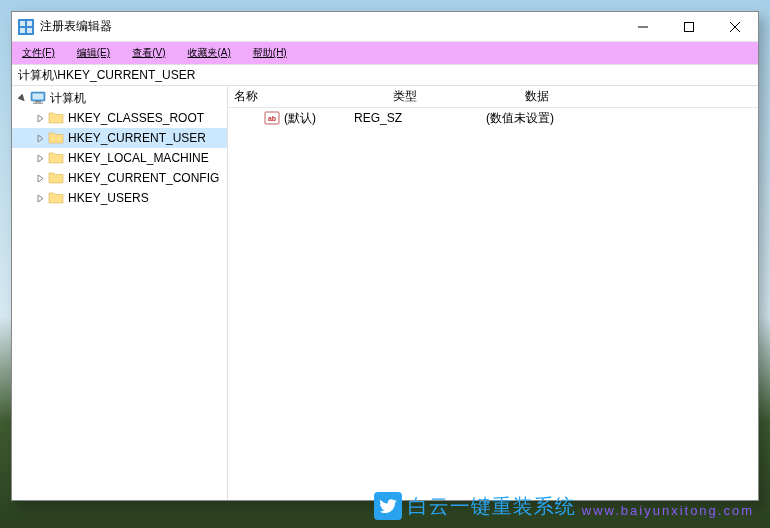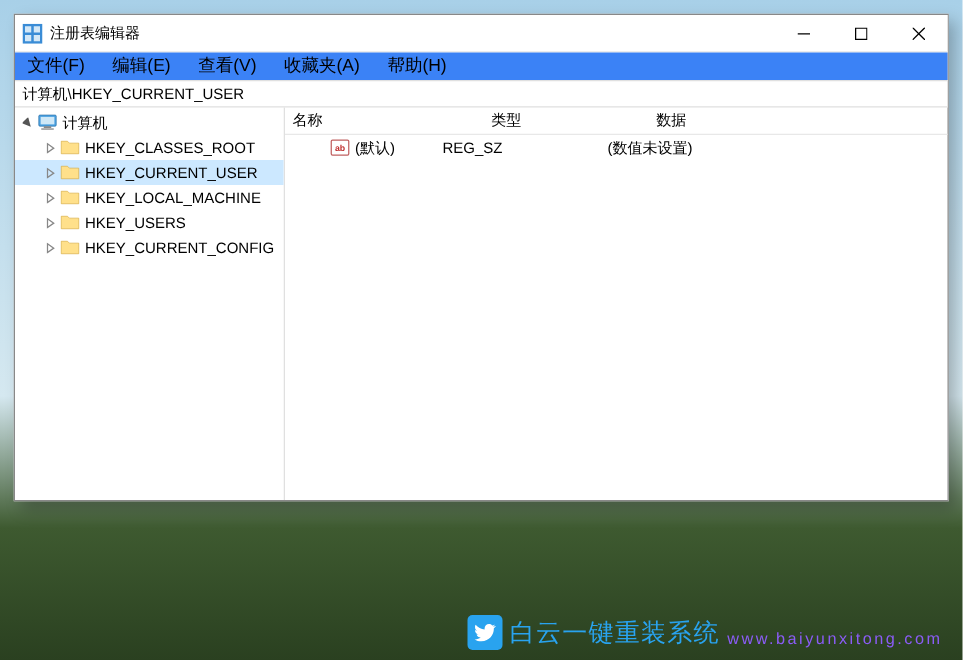--- a/index.html
+++ b/index.html
@@ -1,23 +1,23 @@
 <!DOCTYPE html>
 <html><head>
 <meta charset="utf-8">
 <style>
 * { margin: 0; padding: 0; box-sizing: border-box; font-family: "Microsoft YaHei", "Segoe UI", Arial, sans-serif; }
 body { width: 770px; height: 528px; overflow: hidden; position: relative; background: linear-gradient(180deg, #a8d0e8 0%, #d5e8f0 60%, #3e5a30 80%, #2a4020 100%); }
-.window { position: absolute; left: 11px; top: 11px; width: 748px; height: 390px; background: #fff; border: 1px solid #888; box-shadow: 6px 6px 12px rgba(0,0,0,0.25); display: flex; flex-direction: column; }
+.window { position: absolute; left: 11px; top: 11px; width: 748px; height: 490px; background: #fff; border: 1px solid #888; box-shadow: 6px 6px 12px rgba(0,0,0,0.25); display: flex; flex-direction: column; }
 .titlebar { height: 30px; display: flex; align-items: center; padding-left: 6px; background: #fff; border-bottom: 1px solid #e6e6e6; }
 .titlebar .app-icon { width: 16px; height: 16px; margin-right: 6px; }
 .titlebar .title { font-size: 12px; color: #000; }
 .win-controls { margin-left: auto; display: flex; height: 100%; }
 .win-btn { width: 46px; display: flex; align-items: center; justify-content: center; cursor: default; }
-.menubar { height: 22px; display: flex; align-items: center; padding-left: 6px; gap: 14px; font-size: 14px; color: #000; background: #3b82f6; }
+.menubar { height: 22px; display: flex; align-items: center; padding-left: 6px; gap: 14px; font-size: 10px; color: #000; background: #f0abfc; text-decoration: underline; }
 .menubar span { padding: 2px 4px; }
 .addressbar { height: 22px; border-top: 1px solid #e0e0e0; border-bottom: 1px solid #e0e0e0; background: #fff; padding-left: 6px; font-size: 12px; display: flex; align-items: center; color: #000; }
 .content { flex: 1; display: flex; min-height: 0; }
 .tree-panel { width: 216px; border-right: 1px solid #e0e0e0; padding: 2px 0; overflow: hidden; font-size: 12px; }
 .tree-row { height: 20px; display: flex; align-items: center; white-space: nowrap; }
 .tree-row.selected { background: #cce8ff; }
 .twisty { width: 16px; height: 16px; display: flex; align-items: center; justify-content: center; margin-left: 2px; flex-shrink: 0; }
 .twisty svg { width: 9px; height: 9px; }
 .node-icon { width: 16px; height: 16px; margin-right: 4px; flex-shrink: 0; }
 .list-panel { flex: 1; display: flex; flex-direction: column; font-size: 12px; }
@@ -135,32 +135,32 @@
           </div>
           <div class="tree-row indent1">
             <span class="twisty">
               <svg viewBox="0 0 9 9">
                 <path d="M2 1 L7 4.5 L2 8 Z" fill="none" stroke="#888" stroke-width="1"></path>
               </svg>
             </span>
             <svg class="node-icon" viewBox="0 0 16 16">
               <path d="M1 3 h5 l1.5 1.5 H15 V13 H1 Z" fill="#ffe08a" stroke="#d4a83c" stroke-width="0.5"></path>
             </svg>
-            <span>HKEY_USERS</span>
+            <span>HKEY_CURRENT_CONFIG</span>
           </div>
           <div class="tree-row indent1">
             <span class="twisty">
               <svg viewBox="0 0 9 9">
                 <path d="M2 1 L7 4.5 L2 8 Z" fill="none" stroke="#888" stroke-width="1"></path>
               </svg>
             </span>
             <svg class="node-icon" viewBox="0 0 16 16">
               <path d="M1 3 h5 l1.5 1.5 H15 V13 H1 Z" fill="#ffe08a" stroke="#d4a83c" stroke-width="0.5"></path>
             </svg>
-            <span>HKEY_CURRENT_CONFIG</span>
+            <span>HKEY_USERS</span>
           </div>
         </div>
     </div>
 
     <div class="list-panel">
       <div class="list-header">
         <div class="col name">名称</div>
         <div class="col type">类型</div>
         <div class="col data">数据</div>
       </div>

